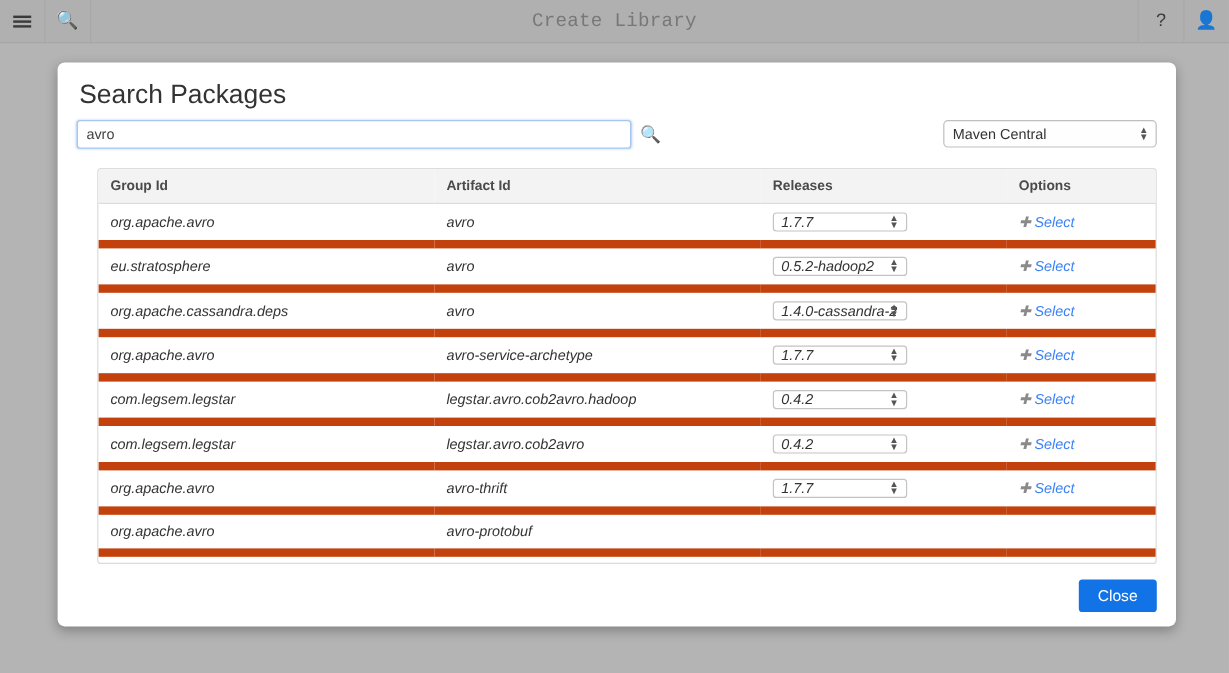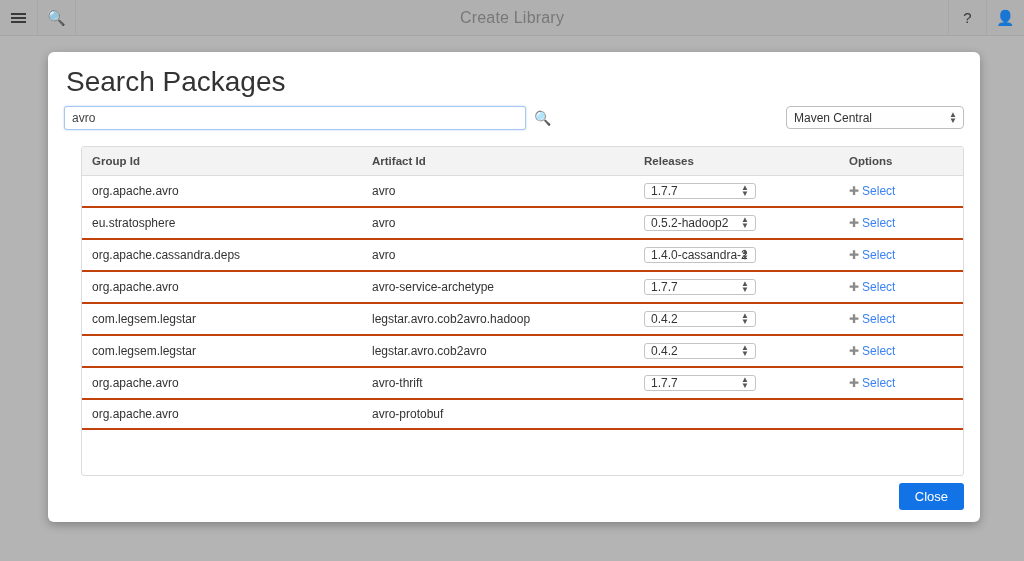--- a/index.html
+++ b/index.html
@@ -18,36 +18,36 @@
     border-bottom: 1px solid #a6a6a6;
     display: flex; align-items: stretch;
   }
   .tb-btn {
     width: 38px; display: flex; align-items: center; justify-content: center;
     border-right: 1px solid #a8a8a8;
   }
   .tb-btn.right { border-right: none; border-left: 1px solid #a8a8a8; }
   .tb-title {
     flex: 1; display: flex; align-items: center; justify-content: center;
-    font-size: 16px; color: #787878; letter-spacing: .2px;
+    font-size: 16px; color: #787878; letter-spacing: .2px; font-family: Liberation Mono, monospace;
   }
   .hamburger { width: 15px; }
   .hamburger i {
     display: block; height: 2px; background: #3a3a3a; margin: 2px 0;
   }
   .glyph { font-size: 15px; color: #3a3a3a; line-height: 1; }
   
   .modal {
     position: absolute; left: 48px; top: 52px;
     width: 932px; height: 470px;
     background: #fff; border-radius: 6px;
     box-shadow: 0 3px 10px rgba(0,0,0,.28);
   }
   .modal-title {
-    font-size: 28px; color: #333; font-weight: 400;
+    font-size: 22px; color: #333; font-weight: 400;
     padding: 14px 18px 2px 18px;
   }
   .search-row {
     display: flex; align-items: center;
     padding: 6px 16px 0 16px; position: relative;
   }
   .search-input {
     width: 462px; height: 24px;
     border: 1px solid #a8c7f0; border-radius: 3px;
     padding: 0 7px; font-size: 12px; color: #444;
@@ -77,22 +77,22 @@
     border: 1px solid #dcdcdc; border-radius: 3px;
   }
   table { width: 100%; border-collapse: collapse; table-layout: fixed; }
   thead th {
     background: #f3f3f3; text-align: left;
     font-size: 11.5px; color: #4a4a4a; font-weight: bold;
     padding: 8px 10px; border-bottom: 1px solid #dcdcdc;
   }
   tbody td {
     font-size: 12px; color: #333;
-    padding: 7px 10px; border-bottom: 2px solid #c2410c;
-    height: 26.6px; vertical-align: middle;
+    padding: 7px 10px; border-bottom: 7px solid #c2410c;
+    height: 26.6px; vertical-align: middle; font-style: italic;
   }
   .col-group { width: 280px; }
   .col-artifact { width: 272px; }
   .col-release { width: 205px; }
   .col-options { width: 160px; }
   .rel-select {
     display: inline-flex; align-items: center; position: relative;
     width: 112px; height: 16px;
     border: 1px solid #c4c4c4; border-radius: 3px;
     background: #fff; font-size: 12px; color: #333;

